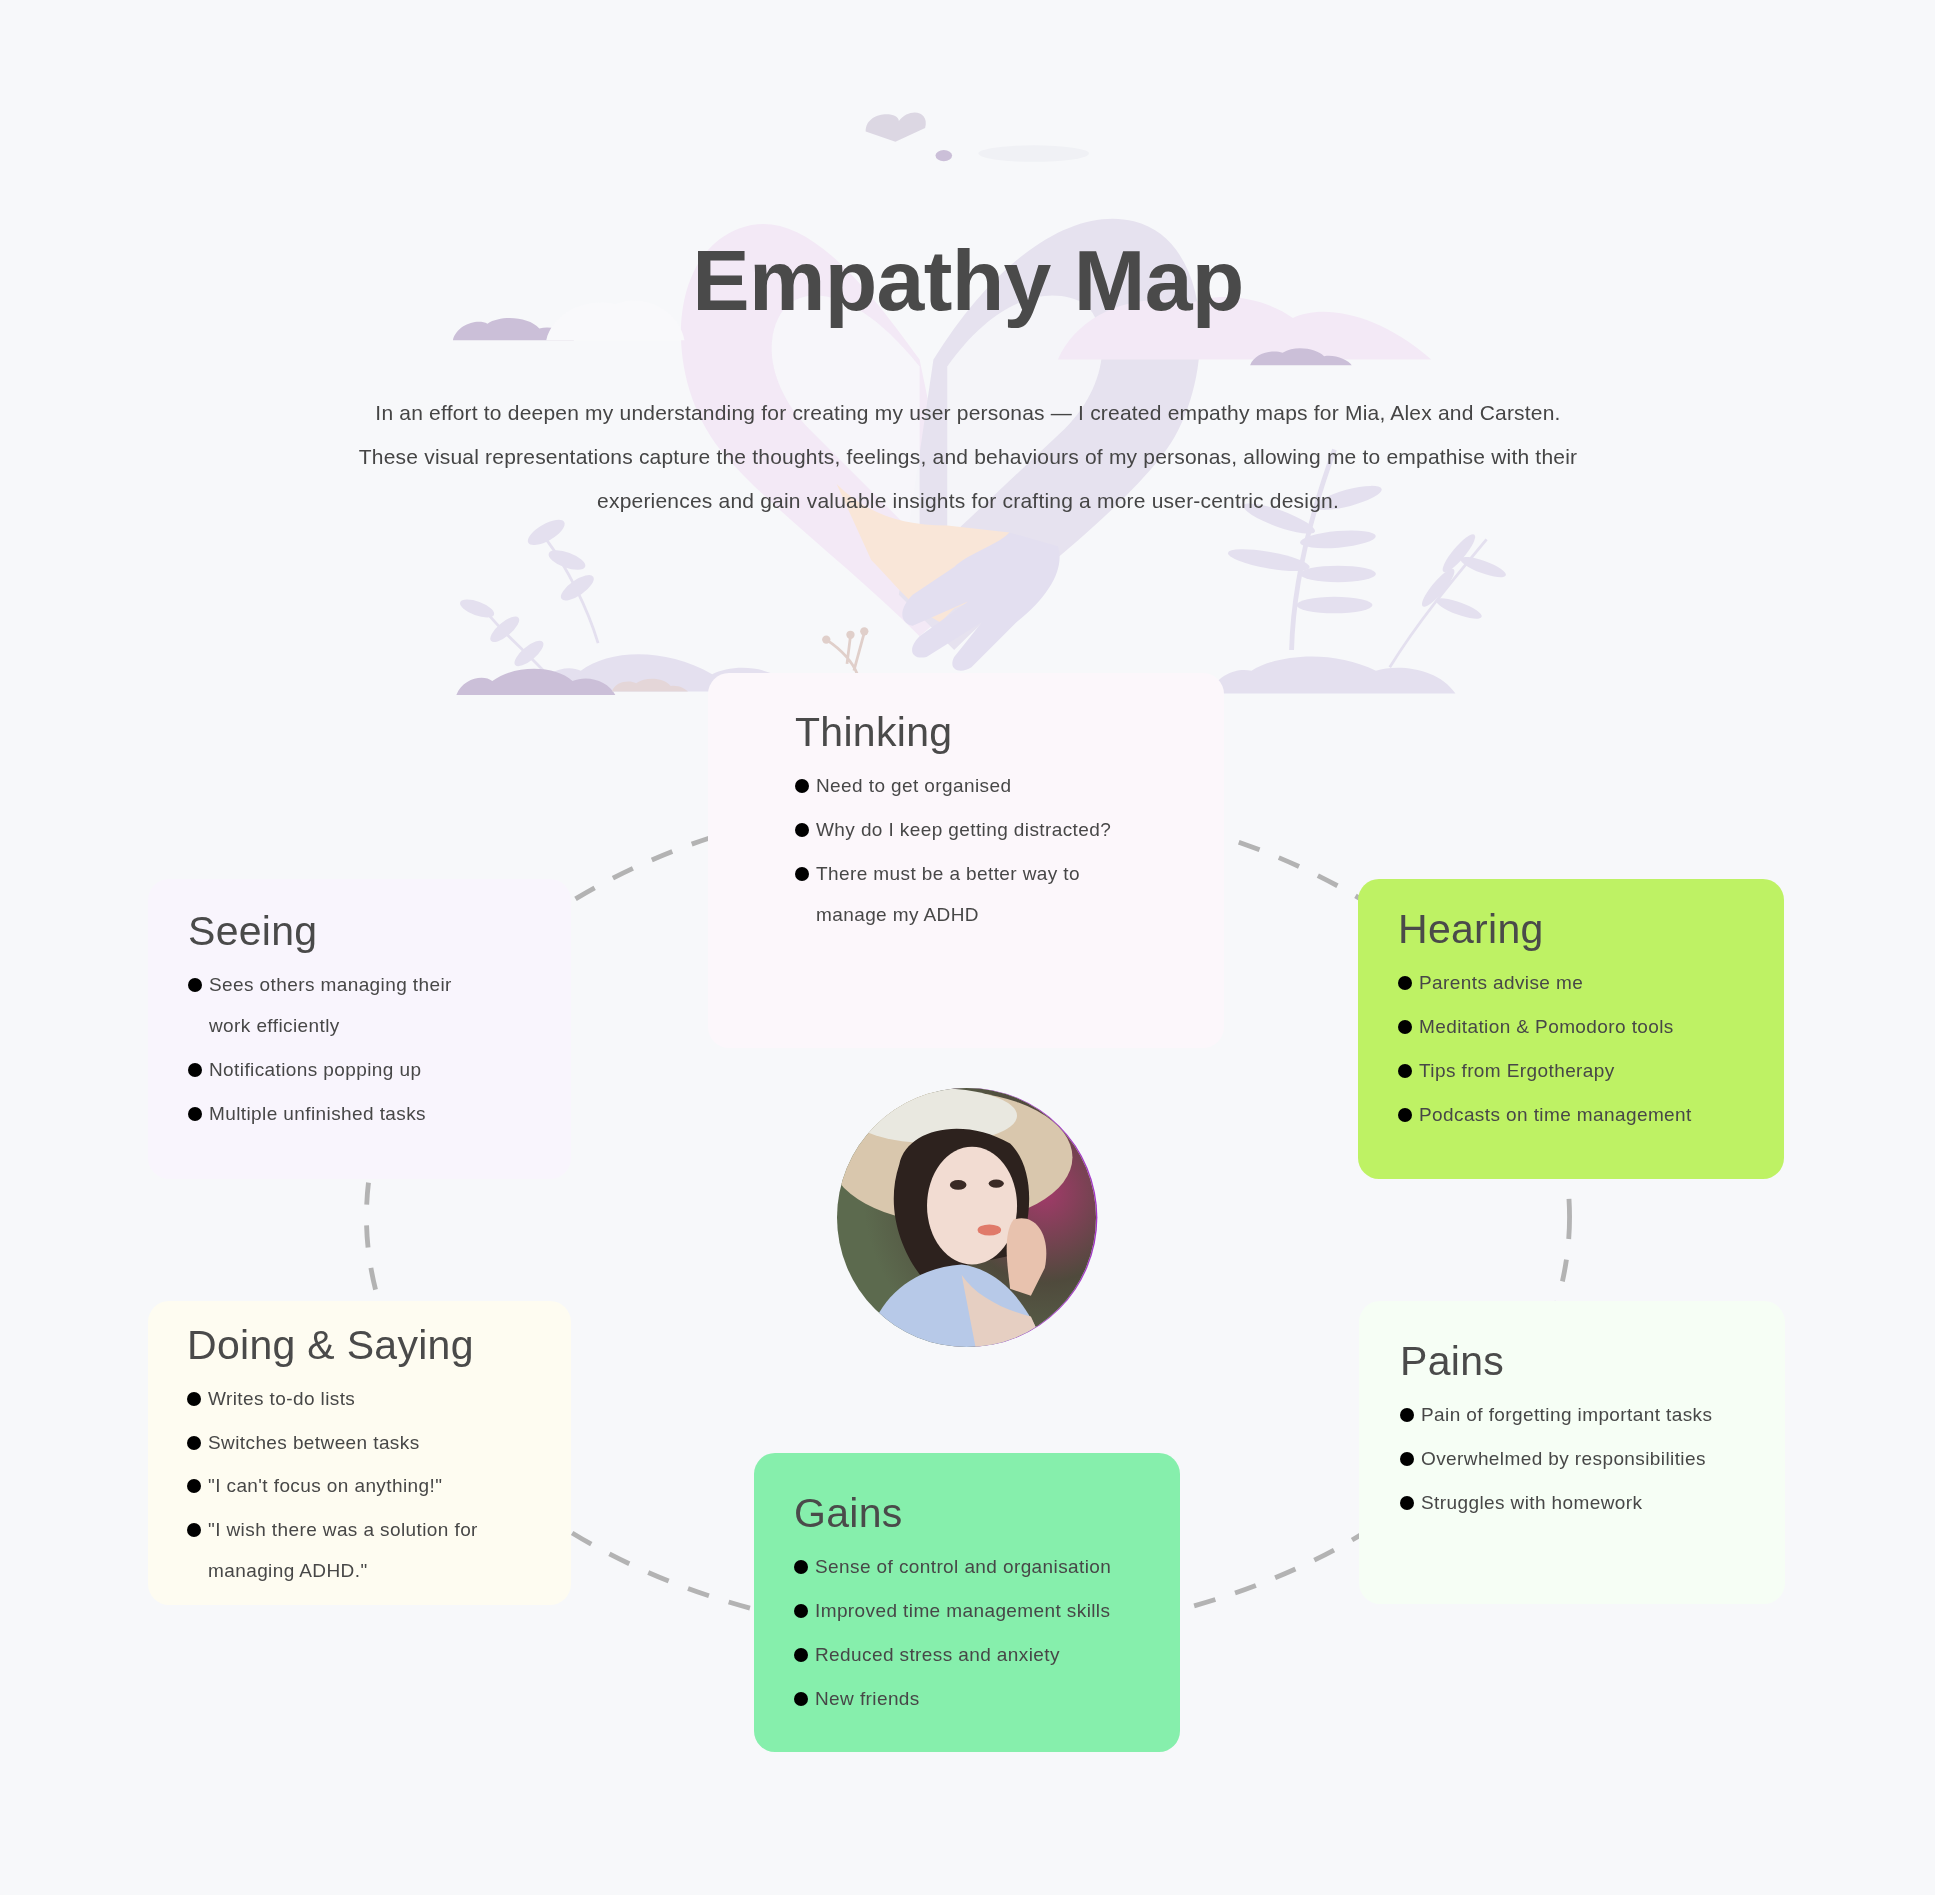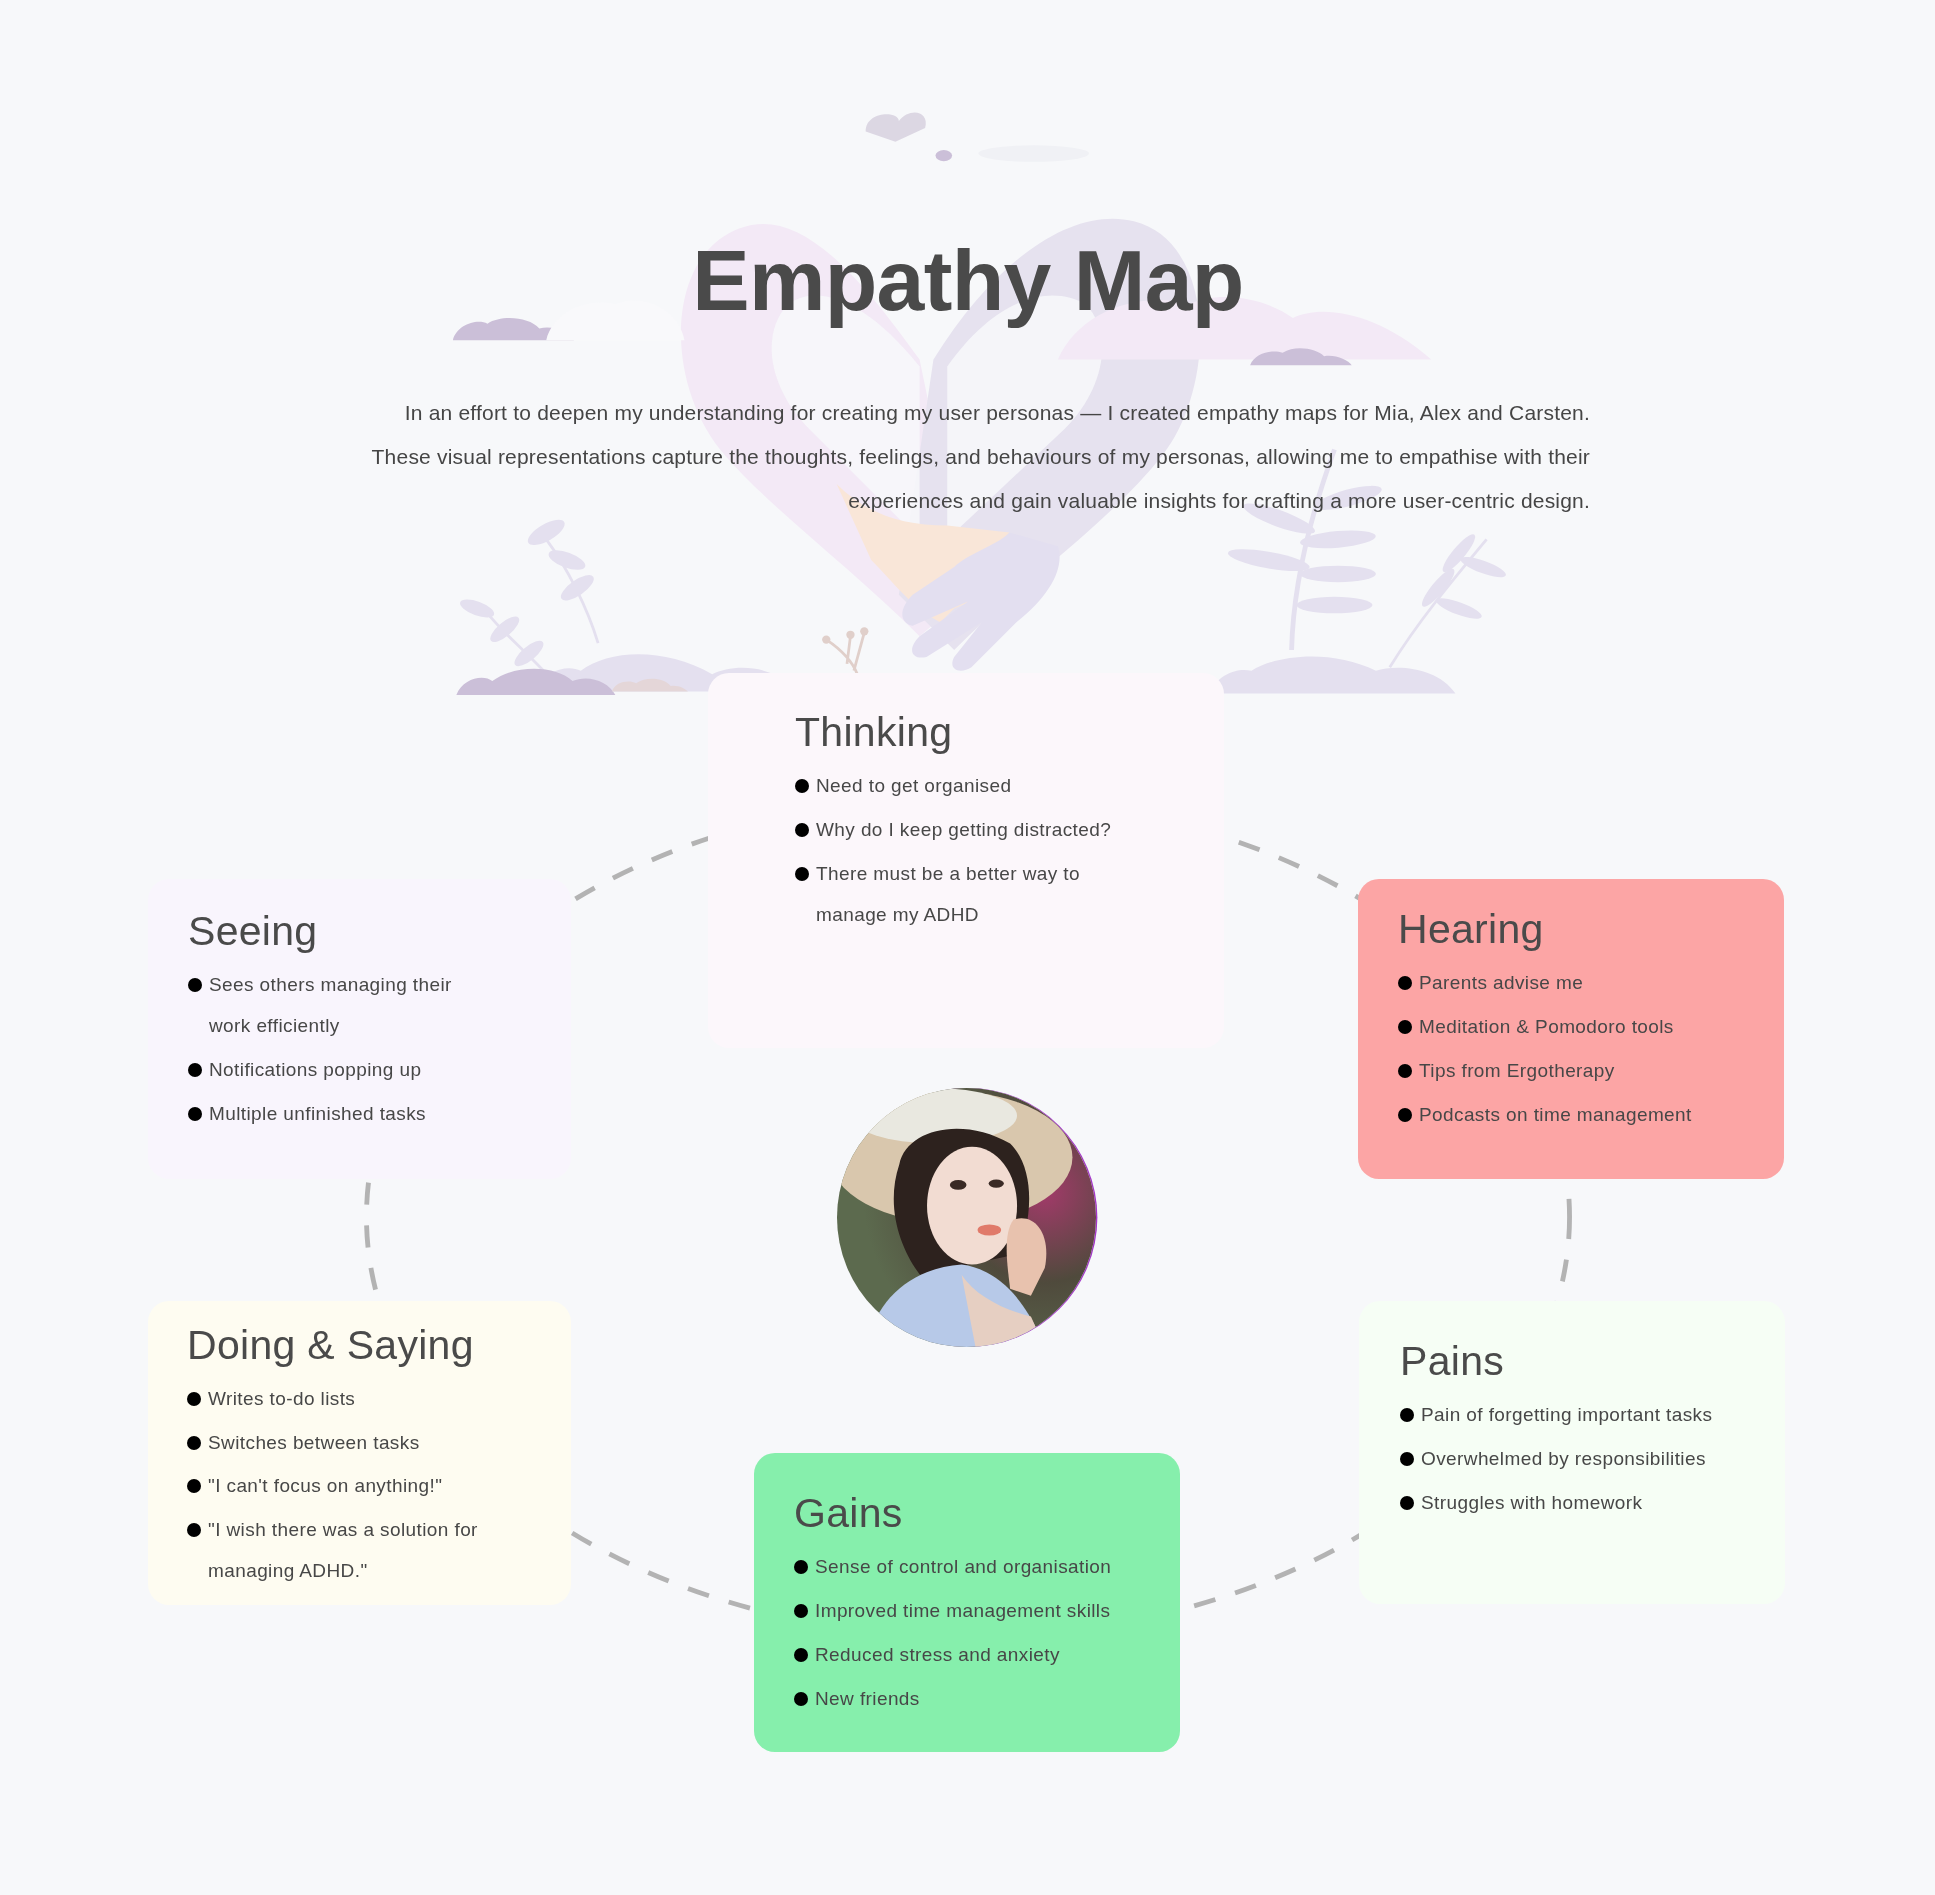--- a/index.html
+++ b/index.html
@@ -10,21 +10,21 @@
     color: #4a4a4a;
   }
   .layer { position: absolute; left: 0; top: 0; width: 1936px; height: 1896px; }
   .title {
     position: absolute; left: 0; width: 1936px; top: 228px;
     text-align: center; font-size: 86px; line-height: 104px;
     color: #4a4a4a; letter-spacing: -0.7px; margin: 0; font-weight: 700;
   }
   .intro {
     position: absolute; left: 346px; width: 1244px; top: 391px;
-    text-align: right; font-size: 21px; line-height: 44px;
+    text-align: center; font-size: 21px; line-height: 44px;
     color: #454545; margin: 0; letter-spacing: 0.2px;
   }
   .card {
     position: absolute; border-radius: 21px; box-sizing: border-box;
   }
   .card h2 {
     margin: 0; font-weight: 400; font-size: 41px; line-height: 41px;
     color: #4a4a4a; letter-spacing: 0.3px;
   }
   .card ul { list-style: none; margin: 0; padding: 0; }
@@ -116,21 +116,21 @@
 
 <div class="card" style="left:148px;top:879px;width:423px;height:300px;background:#f9f5fd;padding:32px 0 0 40px;">
   <h2>Seeing</h2>
   <ul style="margin-top:12.4px;width:304px;">
     <li><span class="dot"></span><span>Sees others managing their work efficiently</span></li>
     <li><span class="dot"></span><span>Notifications popping up</span></li>
     <li><span class="dot"></span><span>Multiple unfinished tasks</span></li>
   </ul>
 </div>
 
-<div class="card" style="left:1358px;top:879px;width:426px;height:300px;background:#fca5a5;padding:30px 0 0 40px;">
+<div class="card" style="left:1358px;top:879px;width:426px;height:300px;background:#bef264;padding:30px 0 0 40px;">
   <h2>Hearing</h2>
   <ul style="margin-top:12.4px;width:373px;">
     <li><span class="dot"></span><span>Parents advise me</span></li>
     <li><span class="dot"></span><span>Meditation &amp; Pomodoro tools</span></li>
     <li><span class="dot"></span><span>Tips from Ergotherapy</span></li>
     <li><span class="dot"></span><span>Podcasts on time management</span></li>
   </ul>
 </div>
 
 <div class="card" style="left:148px;top:1301px;width:423px;height:304px;background:#fefcf1;padding:23.5px 0 0 39px;">

